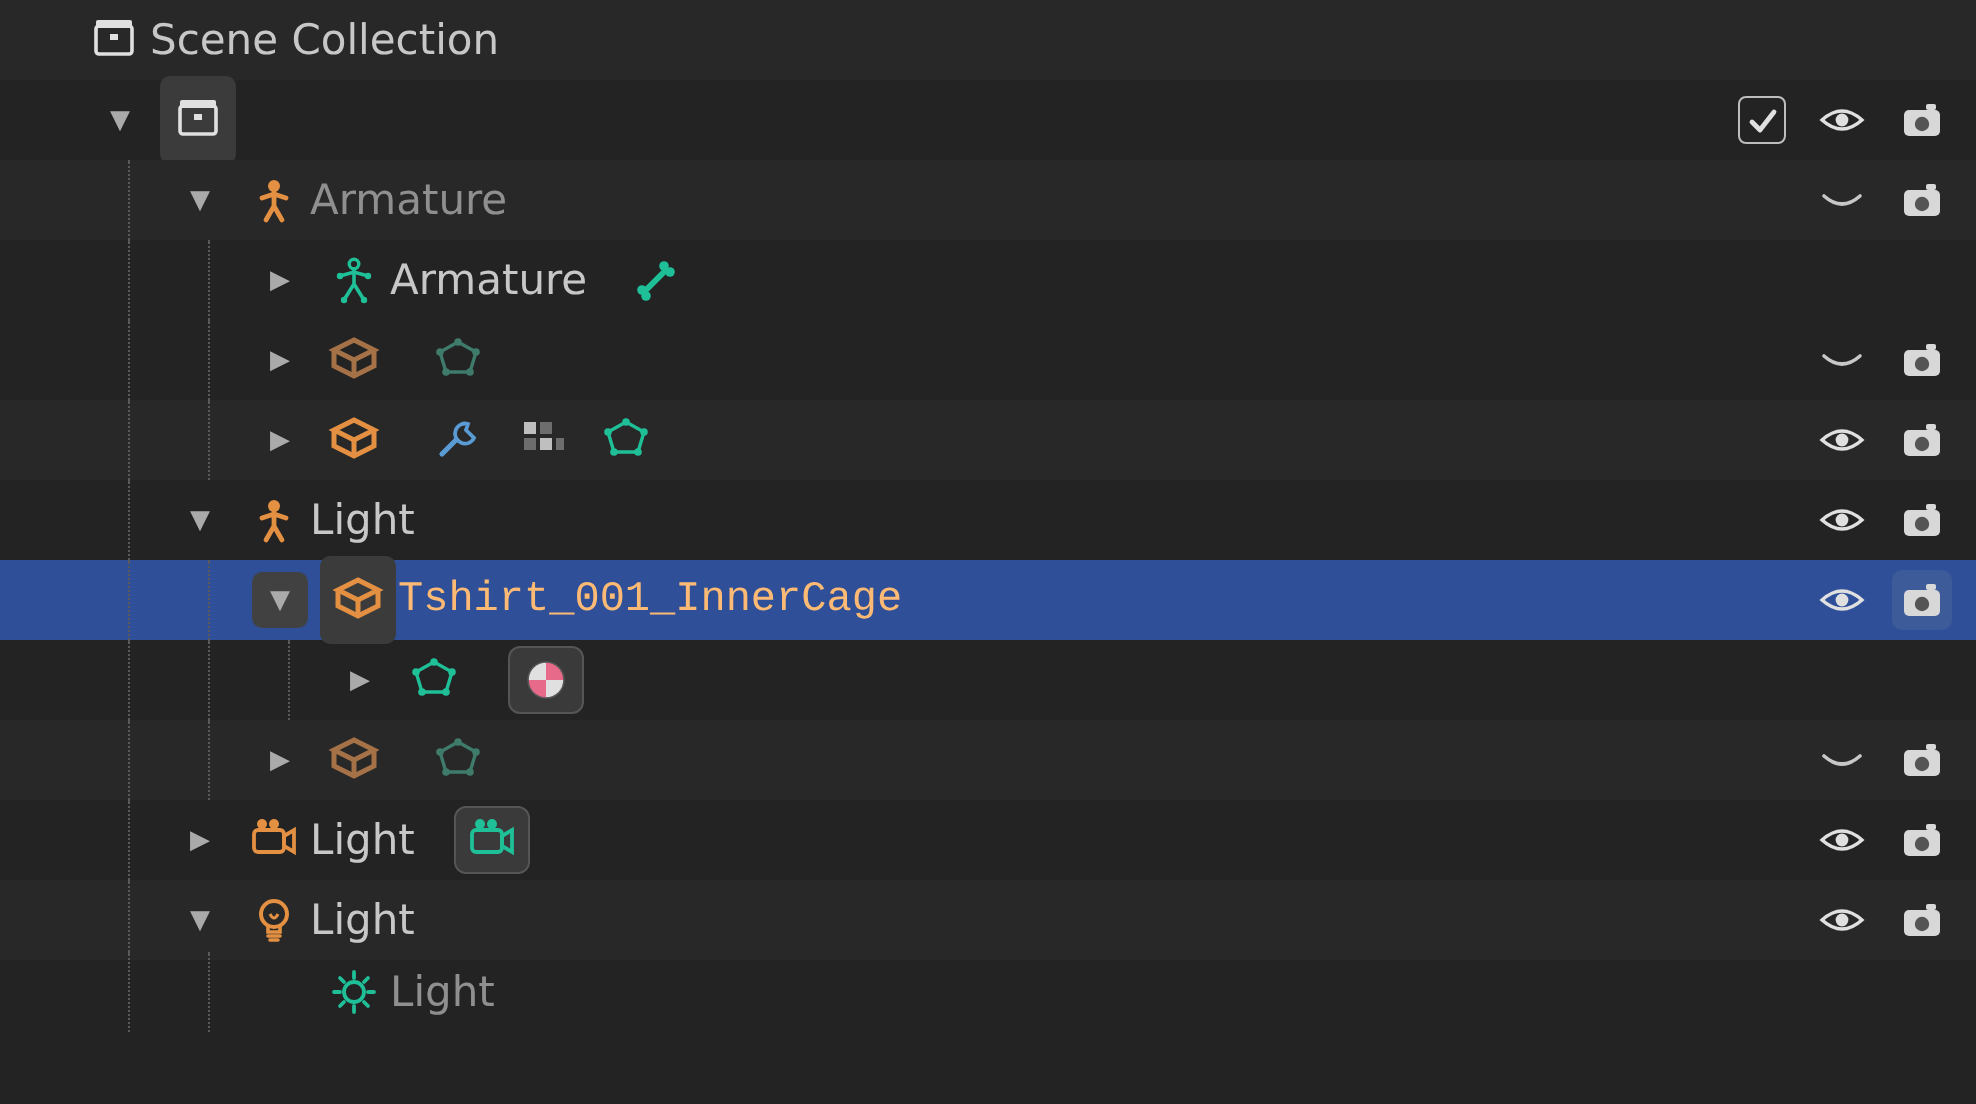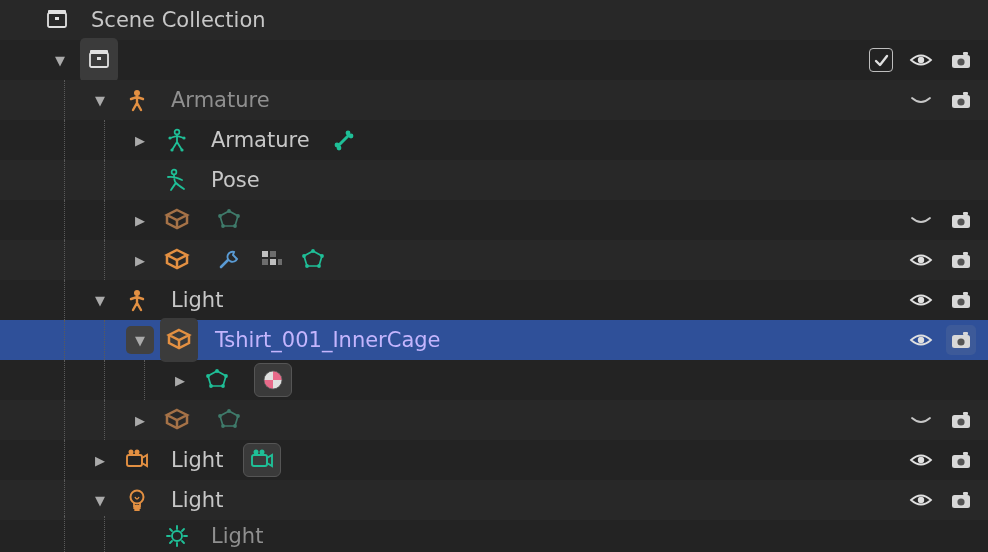--- a/index.html
+++ b/index.html
@@ -19,21 +19,21 @@
   }
   .row {
     height: 40px;
     display: flex;
     align-items: center;
     position: relative;
     padding-left: 0;
   }
   .row.shade { background: #282828; }
   .row.selected { background: #2f5099; }
-  .row.selected .label { color: #c4b5fd; }
+  .row.selected .label { color: #fdba74; font-family: Liberation Mono, monospace; }
   .indent {
     display: inline-block;
     width: 40px;
     height: 40px;
     position: relative;
     flex: 0 0 auto;
   }
   .guide::before {
     content: "";
     position: absolute;
@@ -64,21 +64,21 @@
   .icon {
     width: 34px;
     height: 40px;
     display: flex;
     align-items: center;
     justify-content: center;
     flex: 0 0 auto;
   }
   .icon svg { width: 26px; height: 26px; }
   .label {
-    margin-left: 17px;
+    margin-left: 1px;
     white-space: nowrap;
     flex: 0 0 auto;
   }
   .label.dim { color: #8f8f8f; }
   .modrow {
     display: flex;
     align-items: center;
     margin-left: 20px;
     gap: 12px;
     flex: 0 0 auto;
@@ -297,32 +297,20 @@
     <span class="label">Armature</span>
     <div class="modrow">
       <span class="micon" style="color:#1fbf97">
           <svg>
             <use href="#i-bone"></use>
           </svg>
         </span>
     </div>
   </div>
 
-  <div class="row shade">
-    <span class="indent"></span>
-      <span class="indent guide"></span>
-      <span class="indent guide"></span>
-    <span class="toggle empty">▶</span>
-    <span class="icon" style="color:#1fbf97">
-        <svg>
-          <use href="#i-pose"></use>
-        </svg>
-      </span>
-    <span class="label">Pose</span>
-  </div>
 
   <div class="row">
     <span class="indent"></span>
       <span class="indent guide"></span>
       <span class="indent guide"></span>
     <span class="toggle">▶</span>
     <span class="icon" style="color:#a57247">
         <svg>
           <use href="#i-mesh"></use>
         </svg>

